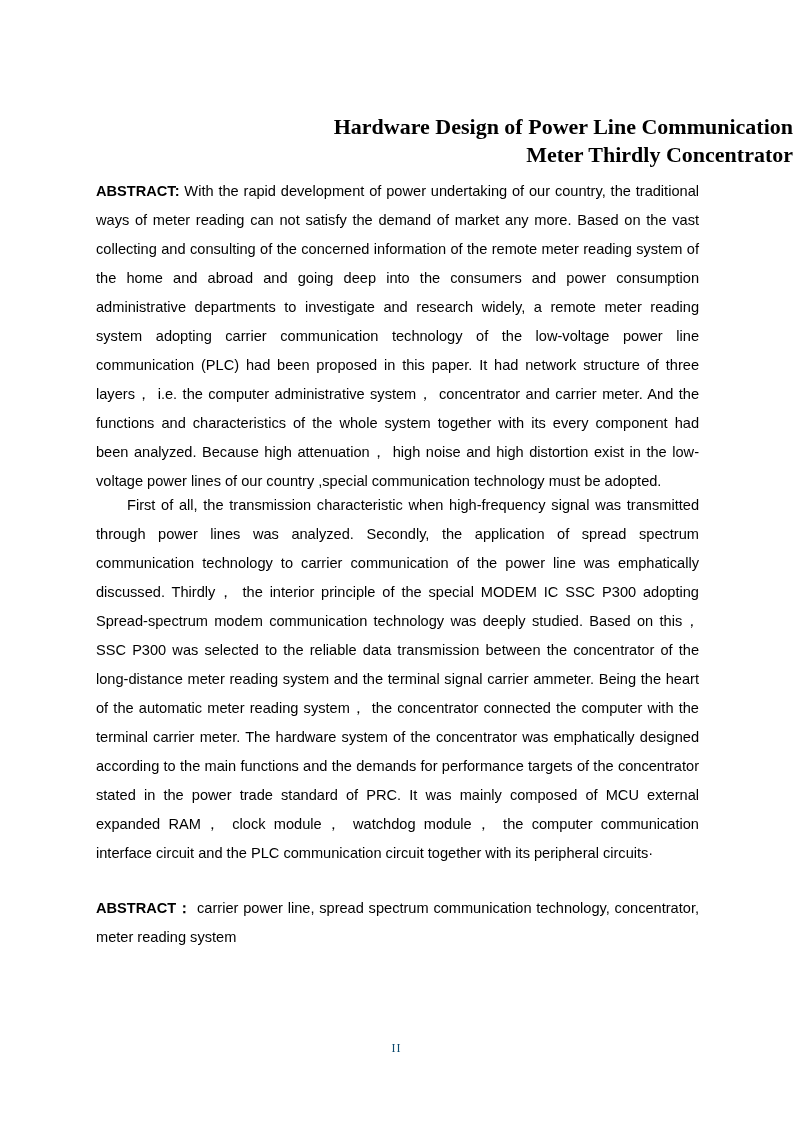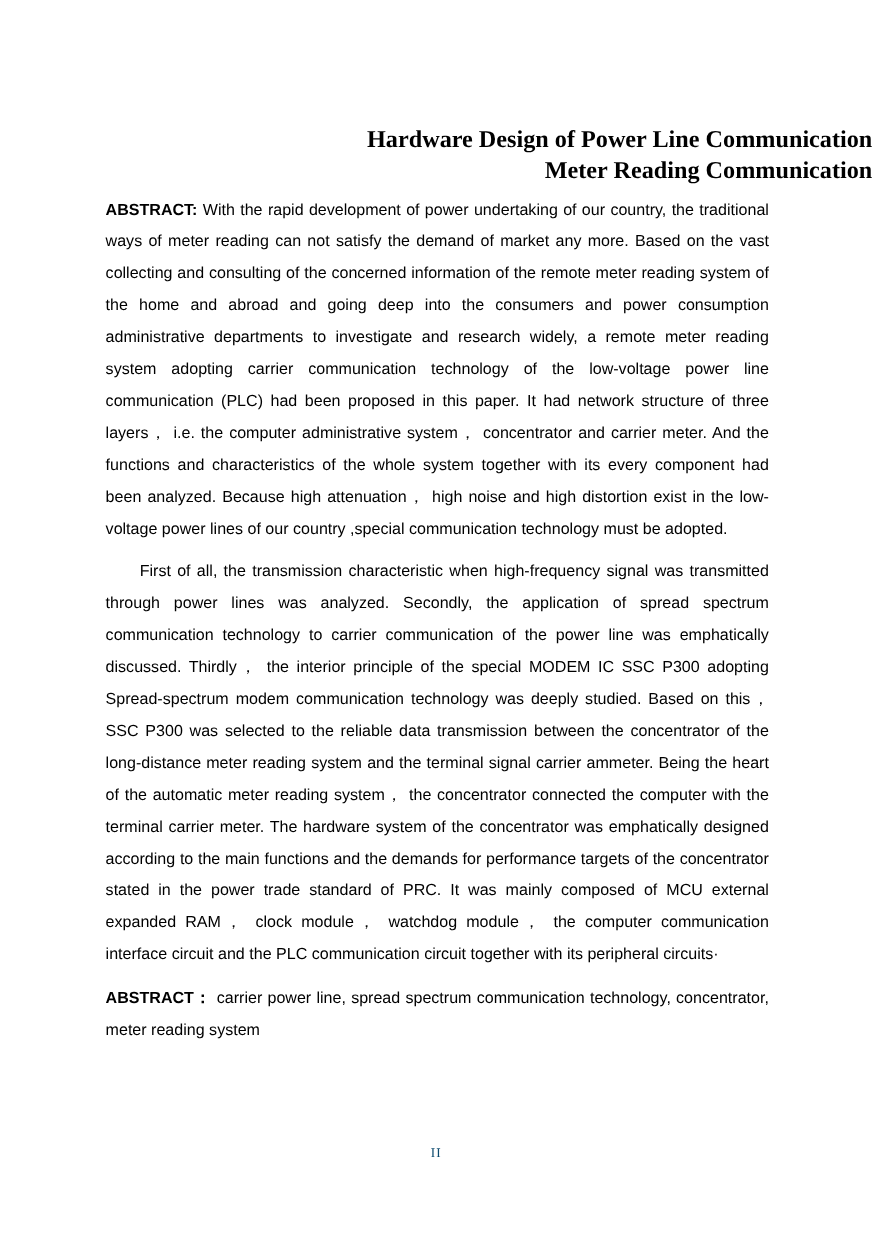--- a/index.html
+++ b/index.html
@@ -9,36 +9,36 @@
     position: absolute; left: 0; width: 793px; text-align: right;
     font-family: "Liberation Serif", serif; font-weight: bold; font-size: 22px;
     line-height: 28px; top: 113px;
   }
   .body-text {
     position: absolute; left: 96px; width: 603px;
     font-family: Liberation Sans, sans-serif; font-size: 14.6px;
     line-height: 29px; text-align: justify; text-align-last: left;
   }
   .abstract { top: 177px; }
-  .para2 { top: 506px; text-indent: 31px; }
+  .para2 { top: 491px; text-indent: 31px; }
   .keywords { top: 894px; }
   .label { font-weight: bold; }
   .page-number {
     position: absolute; left: 0; width: 793px; top: 1041px; text-align: center;
     font-family: "Liberation Serif", serif; font-size: 12px; color: #0c4a6e;
     letter-spacing: 1px;
   }
 </style>
 </head>
 <body>
 
 <div class="page">
   <div class="title">
     <div>Hardware Design of Power Line Communication</div>
-    <div>Meter Reading Communication</div>
+    <div>Meter Thirdly Concentrator</div>
   </div>
 
   <div class="body-text abstract"><span class="label">ABSTRACT:</span><span> With the rapid development of power undertaking of our country, the traditional ways of meter reading can not satisfy the demand of market any more. Based on the vast collecting and consulting of the concerned information of the remote meter reading system of the home and abroad and going deep into the consumers and power consumption administrative departments to investigate and research widely, a remote meter reading system adopting carrier communication technology of the low-voltage power line communication (PLC) had been proposed in this paper. It had network structure of three layers， i.e. the computer administrative system， concentrator and carrier meter. And the functions and characteristics of the whole system together with its every component had been analyzed. Because high attenuation， high noise and high distortion exist in the low-voltage power lines of our country ,special communication technology must be adopted.</span></div>
 
   <div class="body-text para2">First of all, the transmission characteristic when high-frequency signal was transmitted through power lines was analyzed. Secondly, the application of spread spectrum communication technology to carrier communication of the power line was emphatically discussed. Thirdly， the interior principle of the special MODEM IC SSC P300 adopting Spread-spectrum modem communication technology was deeply studied. Based on this， SSC P300 was selected to the reliable data transmission between the concentrator of the long-distance meter reading system and the terminal signal carrier ammeter. Being the heart of the automatic meter reading system， the concentrator connected the computer with the terminal carrier meter. The hardware system of the concentrator was emphatically designed according to the main functions and the demands for performance targets of the concentrator stated in the power trade standard of PRC. It was mainly composed of MCU external expanded RAM， clock module， watchdog module， the computer communication interface circuit and the PLC communication circuit together with its peripheral circuits·</div>
 
   <div class="body-text keywords"><span class="label">ABSTRACT：</span><span> carrier power line, spread spectrum communication technology, concentrator, meter reading system</span></div>
 
   <div class="page-number">II</div>
 </div>

